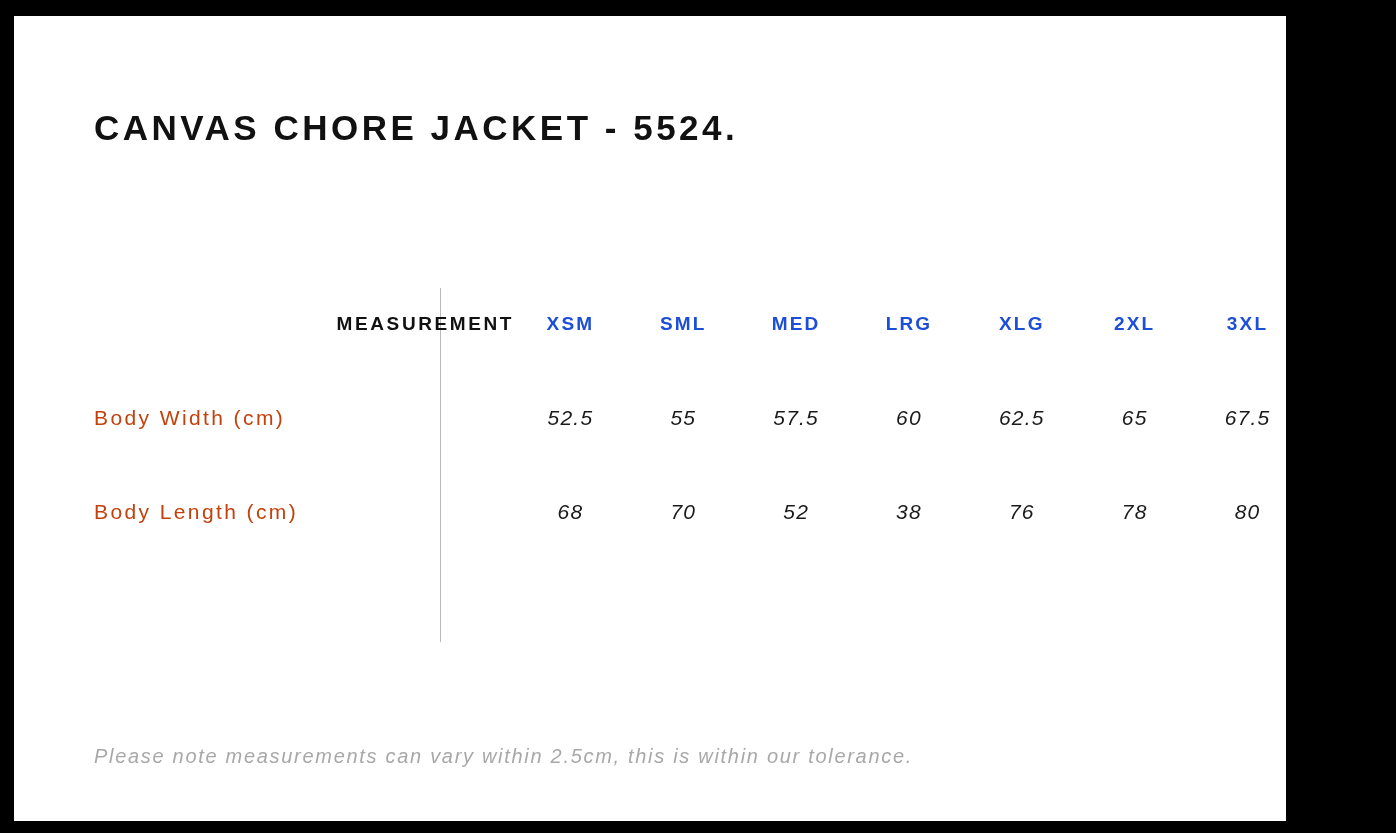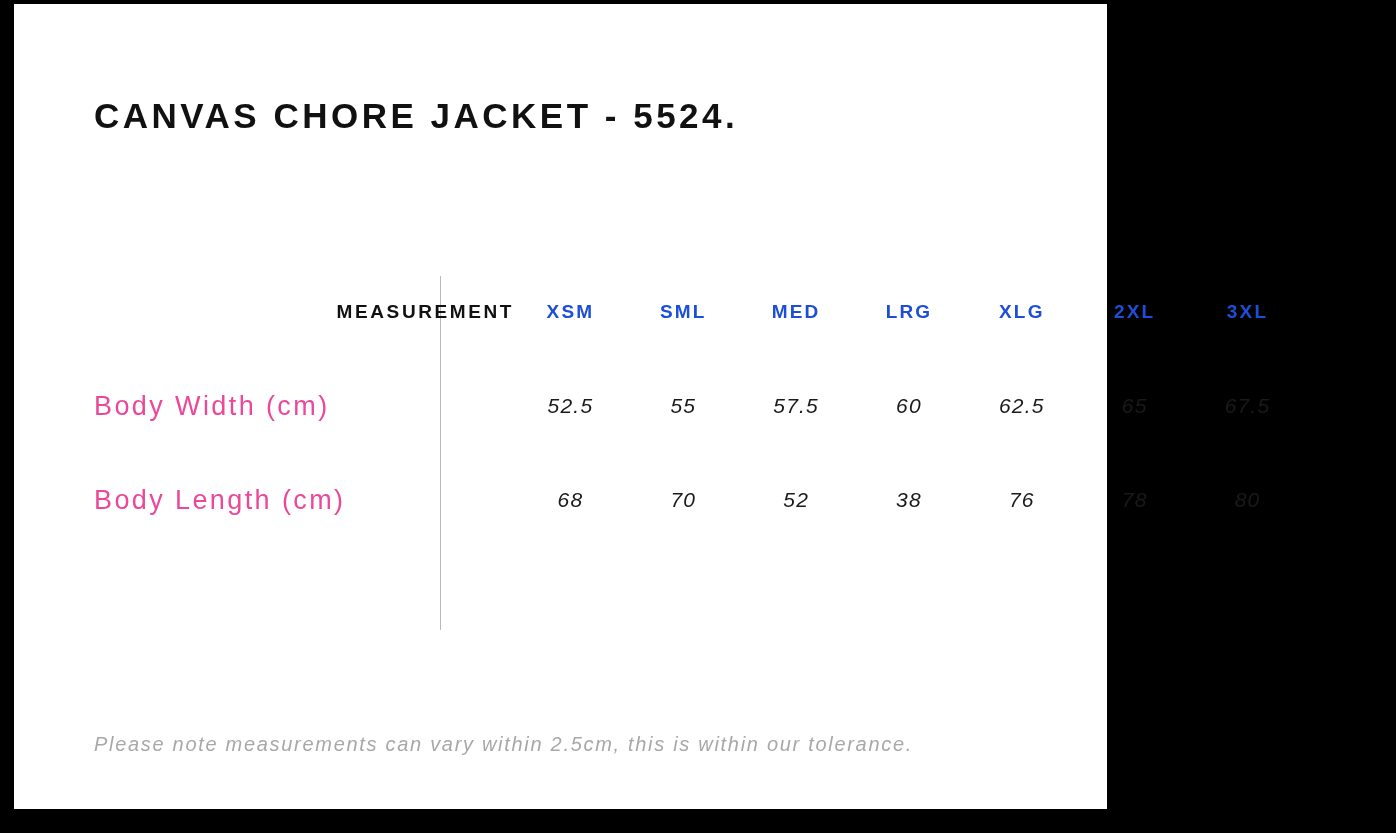--- a/index.html
+++ b/index.html
@@ -9,22 +9,22 @@
   }
   body {
     width: 1396px;
     height: 833px;
     font-family: "Liberation Sans", sans-serif;
     overflow: hidden;
   }
   .page {
     position: absolute;
     left: 14px;
-    top: 4px;
-    width: 1093px;
+    top: 16px;
+    width: 1272px;
     height: 805px;
     background: #ffffff;
     box-sizing: border-box;
   }
   .title {
     position: absolute;
     left: 80px;
     top: 92px;
     font-size: 35px;
     font-weight: bold;
@@ -78,23 +78,23 @@
     font-weight: bold;
     letter-spacing: 2.2px;
     color: #1d4ed8;
   }
   .data-row td {
     height: 94px;
     vertical-align: middle;
   }
   .row-label {
     text-align: left;
-    font-size: 27px;
+    font-size: 21px;
     letter-spacing: 2.4px;
-    color: #ec4899;
+    color: #c2410c;
     padding-left: 14px;
     box-sizing: border-box;
     white-space: nowrap;
   }
   .cell-val {
     text-align: center;
     font-size: 21px;
     letter-spacing: 1.2px;
     color: #1a1a1a;
     font-style: italic;

